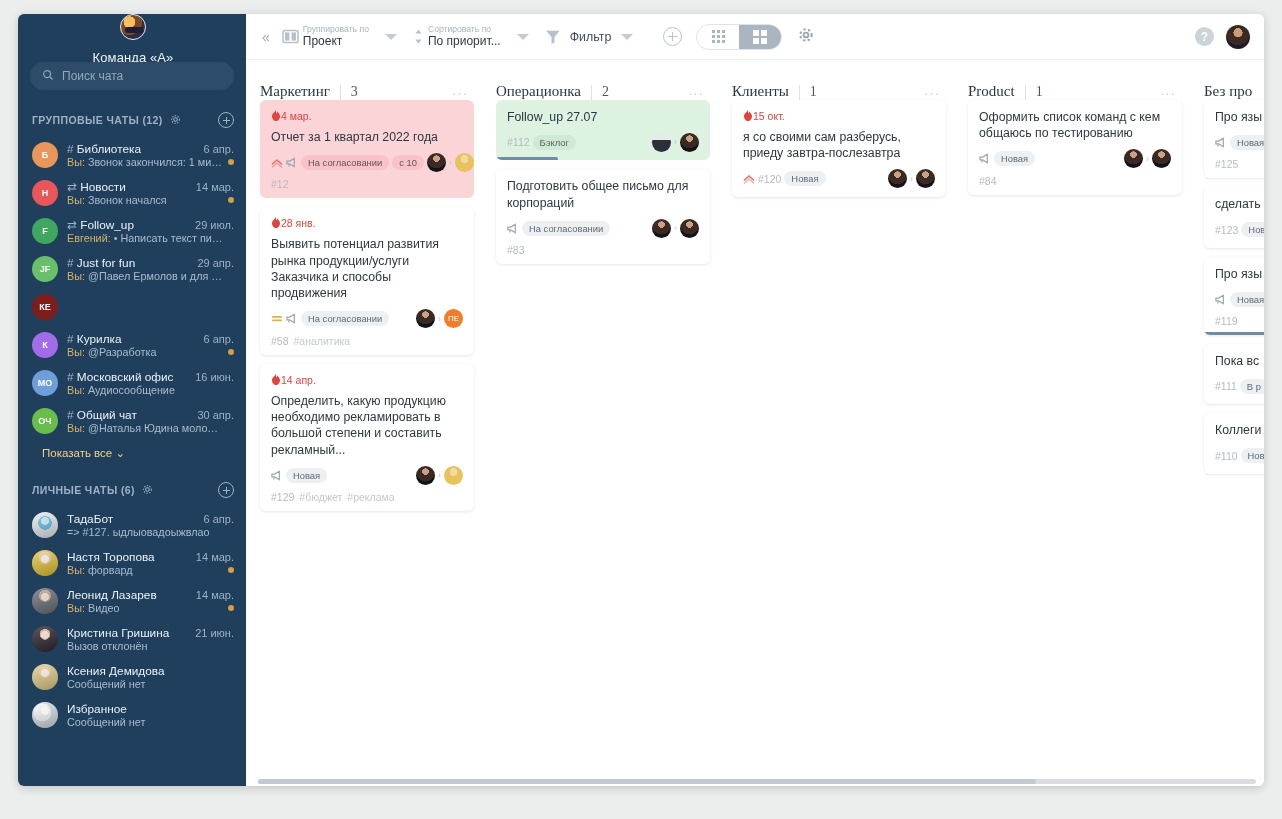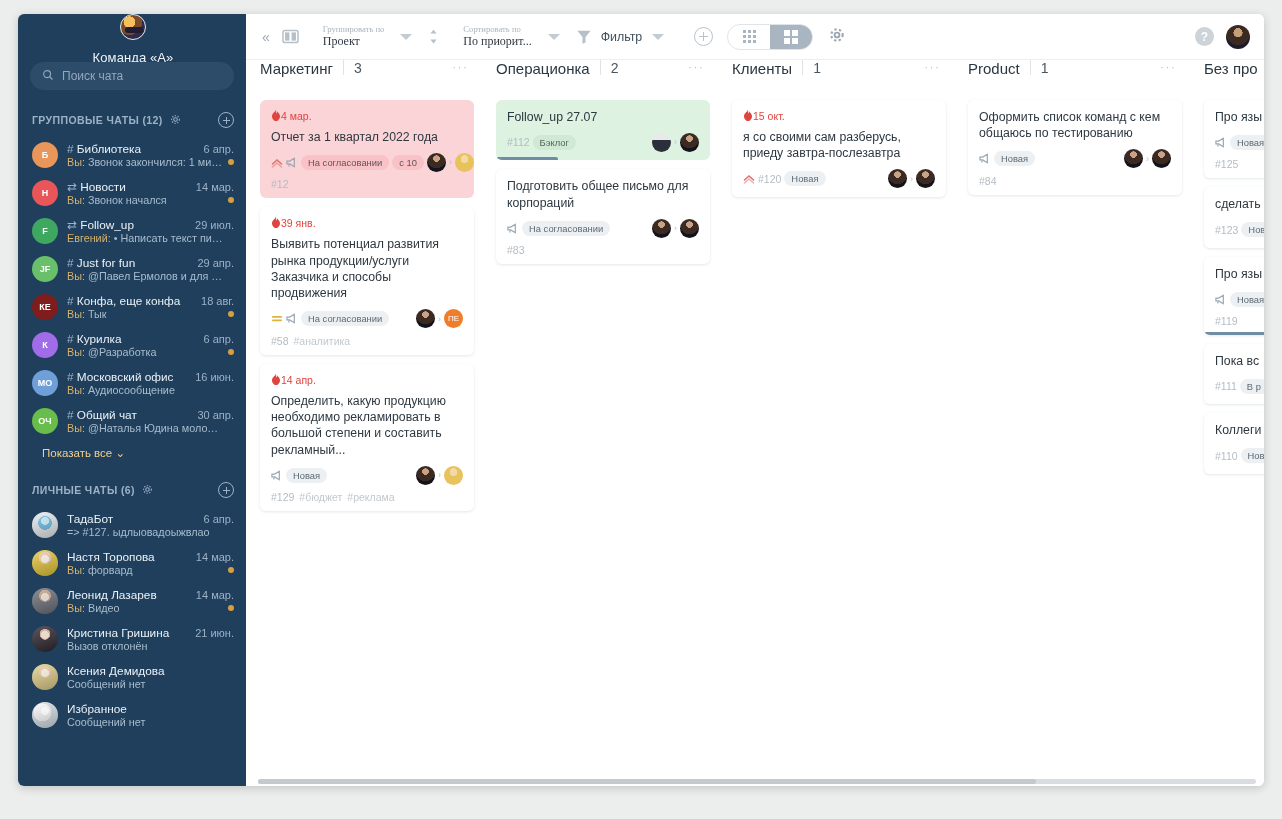--- a/index.html
+++ b/index.html
@@ -92,21 +92,21 @@
   .showall { font-size: 11.5px; color: #f3d08a; padding: 6px 0 4px 24px; }
   .addpart { display:flex; align-items:center; gap:9px; padding: 10px 0 0 34px; font-size: 12px; color:#c2d2e0;}
 
   
   .main { flex: 1; display: flex; flex-direction: column; background: #fff; min-width: 0; position: relative;}
   .toolbar {
     height: 46px; flex: 0 0 46px; display: flex; align-items: center;
     border-bottom: 1px solid #eceff1; padding: 0 14px 0 14px; gap: 0;
   }
   .tb-collapse { color: #9aa7b3; font-size: 14px; padding: 0 12px 0 2px; }
-  .tb-group { display: flex; align-items: center; gap: 24px; padding-right: 6px; font-family: Liberation Serif, serif;}
+  .tb-group { display: flex; align-items: center; gap: 4px; padding-right: 6px;}
   .tb-ico { color: #b6c0c9; display:flex; align-items:center; }
   .tb-lines { display: flex; flex-direction: column; line-height: 1.12; }
   .tb-l1 { font-size: 8.6px; color: #a9b3bc; }
   .tb-l2 { font-size: 12px; color: #2f3942; }
   .caret { width:0;height:0;border-left:6px solid transparent;border-right:6px solid transparent;border-top:6px solid #c3ccd4; margin: 0 16px 0 10px;}
   .filter-lbl { font-size: 12.4px; color: #41505d; }
   .tb-plus { width: 19px; height: 19px; border: 1.4px solid #b9c3cb; border-radius: 50%; position: relative; margin: 0 14px;}
   .tb-plus:before, .tb-plus:after { content:""; position:absolute; background:#b9c3cb; }
   .tb-plus:before { left:4px; top:7.8px; width:9px; height:1.4px;}
   .tb-plus:after { top:4px; left:7.8px; height:9px; width:1.4px;}
@@ -120,21 +120,21 @@
   .g4 i { display:block; width:6px; height:6px; background:#fff;}
   .tb-gear { margin-left: 16px; color: #9aa7b3; font-size: 15px;}
   .tb-right { margin-left: auto; display: flex; align-items: center; gap: 12px; }
   .help { width:19px;height:19px;border-radius:50%;background:#ccd3d9;color:#fff;font-size:12px;display:flex;align-items:center;justify-content:center;font-weight:bold;}
   .me-ava { width: 24px; height: 24px; border-radius: 50%;
     background: radial-gradient(circle at 50% 32%, #c99d78 0 22%, #3a2a22 23% 60%, #1e1a2a 61% 100%); }
 
   
   .board { flex: 1; display: flex; overflow: hidden; padding: 0 0 0 0; position: relative;}
   .col { width: 236px; flex: 0 0 236px; padding: 0 8px 0 14px; }
-  .col-head { display:flex; align-items:flex-start; height: 40px; gap: 0; padding-right: 6px;}
+  .col-head { display:flex; align-items:flex-end; height: 40px; gap: 0; padding-right: 6px; font-family: Liberation Serif, serif;}
   .col-title { font-size: 15px; color: #2b3740; }
   .col-sep { width:1px; height: 15px; background: #dfe3e6; margin: 0 10px;}
   .col-count { font-size: 14px; color: #4a565f; }
   .col-dots { margin-left: auto; color: #c3cbd2; font-size: 13px; letter-spacing: 1px; line-height: 1;}
 
   .card {
     background: #fff; border-radius: 6px; padding: 9px 11px 8px 11px;
     margin-bottom: 9px; box-shadow: 0 1px 3px rgba(45,60,75,.13);
     position: relative; overflow: hidden;
   }
@@ -250,30 +250,20 @@
               <span class="chat-date">29 апр.</span>
             </div>
             <div class="chat-sub">
               <span class="chat-msg"><span class="you">Вы: </span>@Павел Ермолов и для колл...</span>
               <span class="dot hide"></span>
             </div>
           </div>
         </div>
         <div class="chat">
           <div class="ava" style="background: #7f1d1d;">КЕ</div>
-          <div class="chat-body">
-            <div class="chat-top">
-              <span class="chat-name"><span class="hash"># </span>Конфа, еще конфа</span>
-              <span class="chat-date">18 авг.</span>
-            </div>
-            <div class="chat-sub">
-              <span class="chat-msg"><span class="you">Вы: </span>Тык</span>
-              <span class="dot"></span>
-            </div>
-          </div>
         </div>
         <div class="chat">
           <div class="ava" style="background: rgb(160, 108, 232);">К</div>
           <div class="chat-body">
             <div class="chat-top">
               <span class="chat-name"><span class="hash"># </span>Курилка</span>
               <span class="chat-date">6 апр.</span>
             </div>
             <div class="chat-sub">
               <span class="chat-msg"><span class="you">Вы: </span>@Разработка</span>
@@ -526,21 +516,21 @@
                 <span class="mini blond"></span>
               </span>
             </div>
             <div class="id"><span>#12</span></div>
           </div>
           <div class="card ">
             <div class="date">
               <span class="fire"><svg width="10" height="12" viewBox="0 0 10 12">
                   <path d="M5 0C5 3 1 3.6 1 7.2 1 9.8 2.9 12 5 12s4-2.2 4-4.8C9 5 7.2 4 6.4 2.2 6.2 3.6 5.5 4 5 4.4 5.4 3 5 1 5 0z" fill="#e0443e"></path>
                 </svg></span>
-              <span>39 янв.</span>
+              <span>28 янв.</span>
             </div>
             <div class="title">Выявить потенциал развития рынка продукции/услуги Заказчика и способы продвижения</div>
             <div class="meta">
               <span class="ic">
                 <svg width="12" height="11" viewBox="0 0 12 11">
                   <rect x="1" y="3" width="10" height="1.8" rx=".9" fill="#e3b23c"></rect>
                   <rect x="1" y="6.4" width="10" height="1.8" rx=".9" fill="#e3b23c"></rect>
                 </svg>
               </span>
               <span class="ic">

